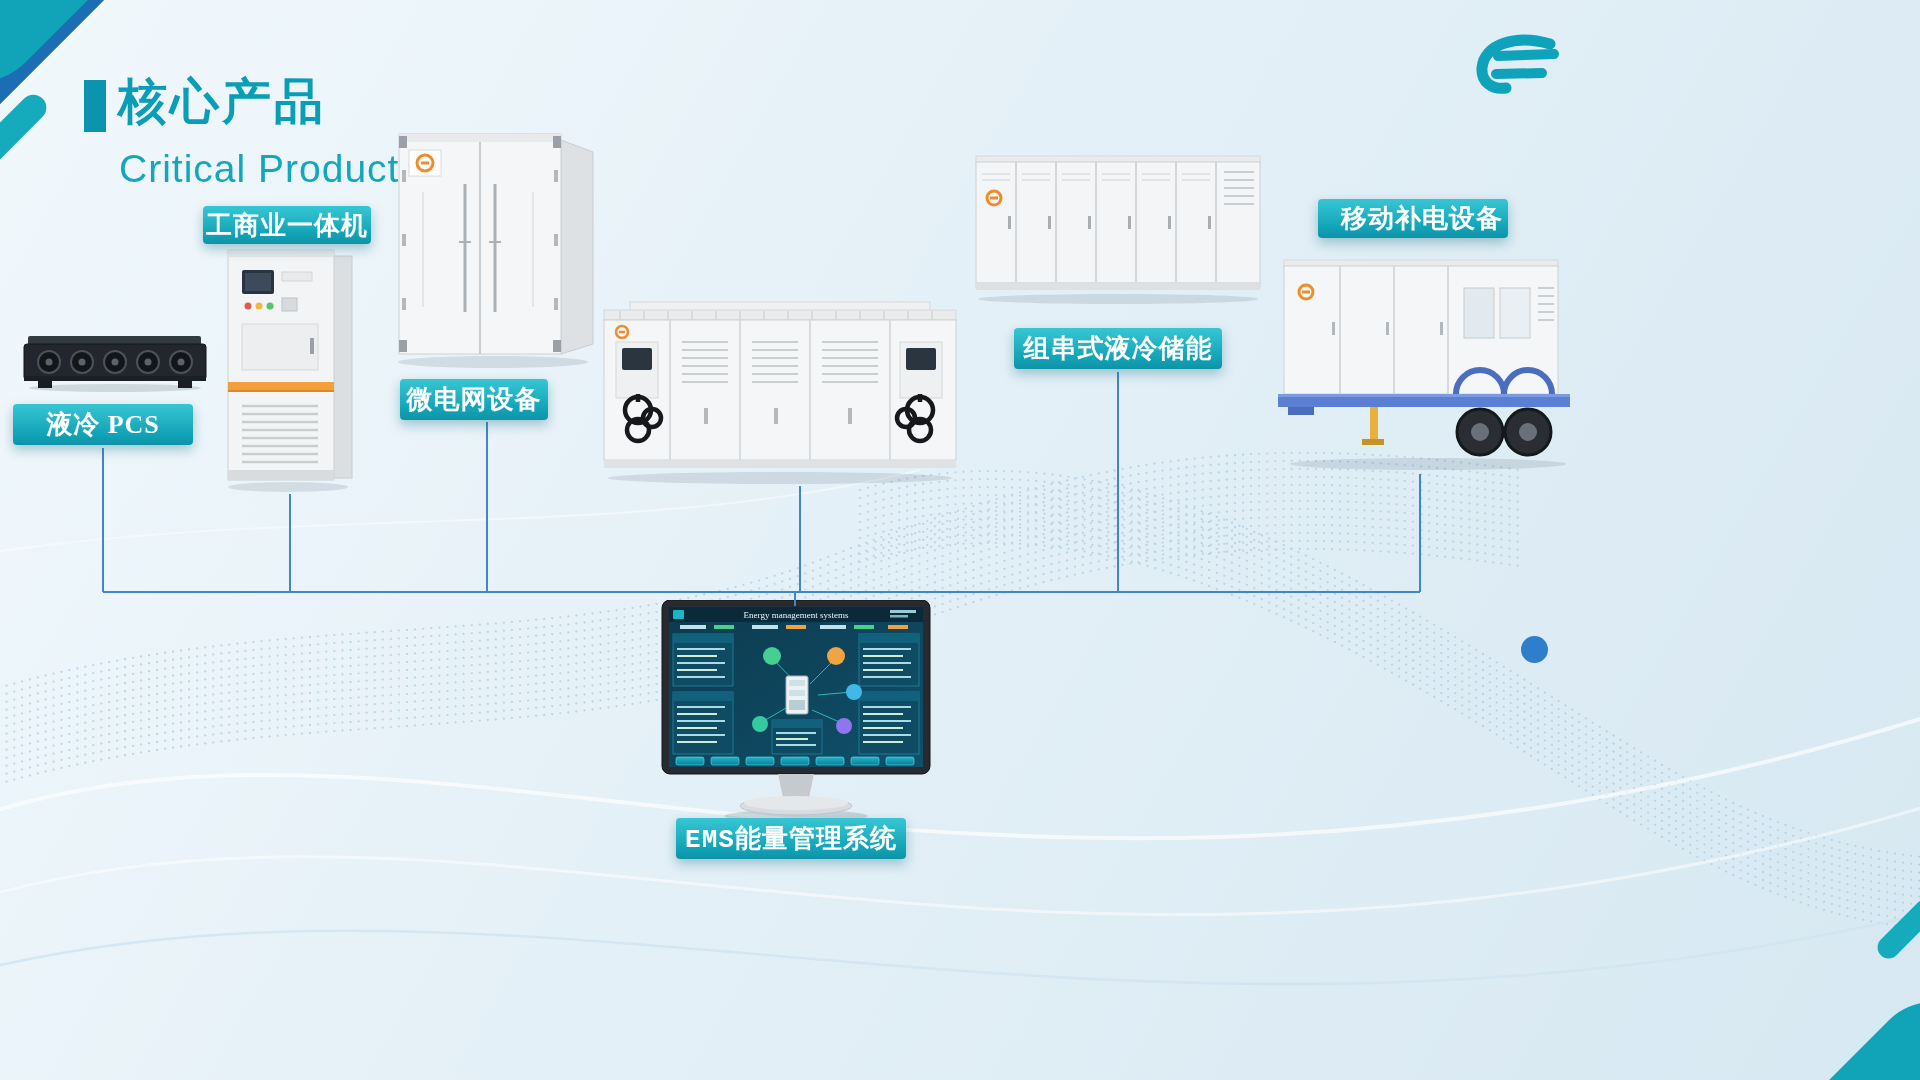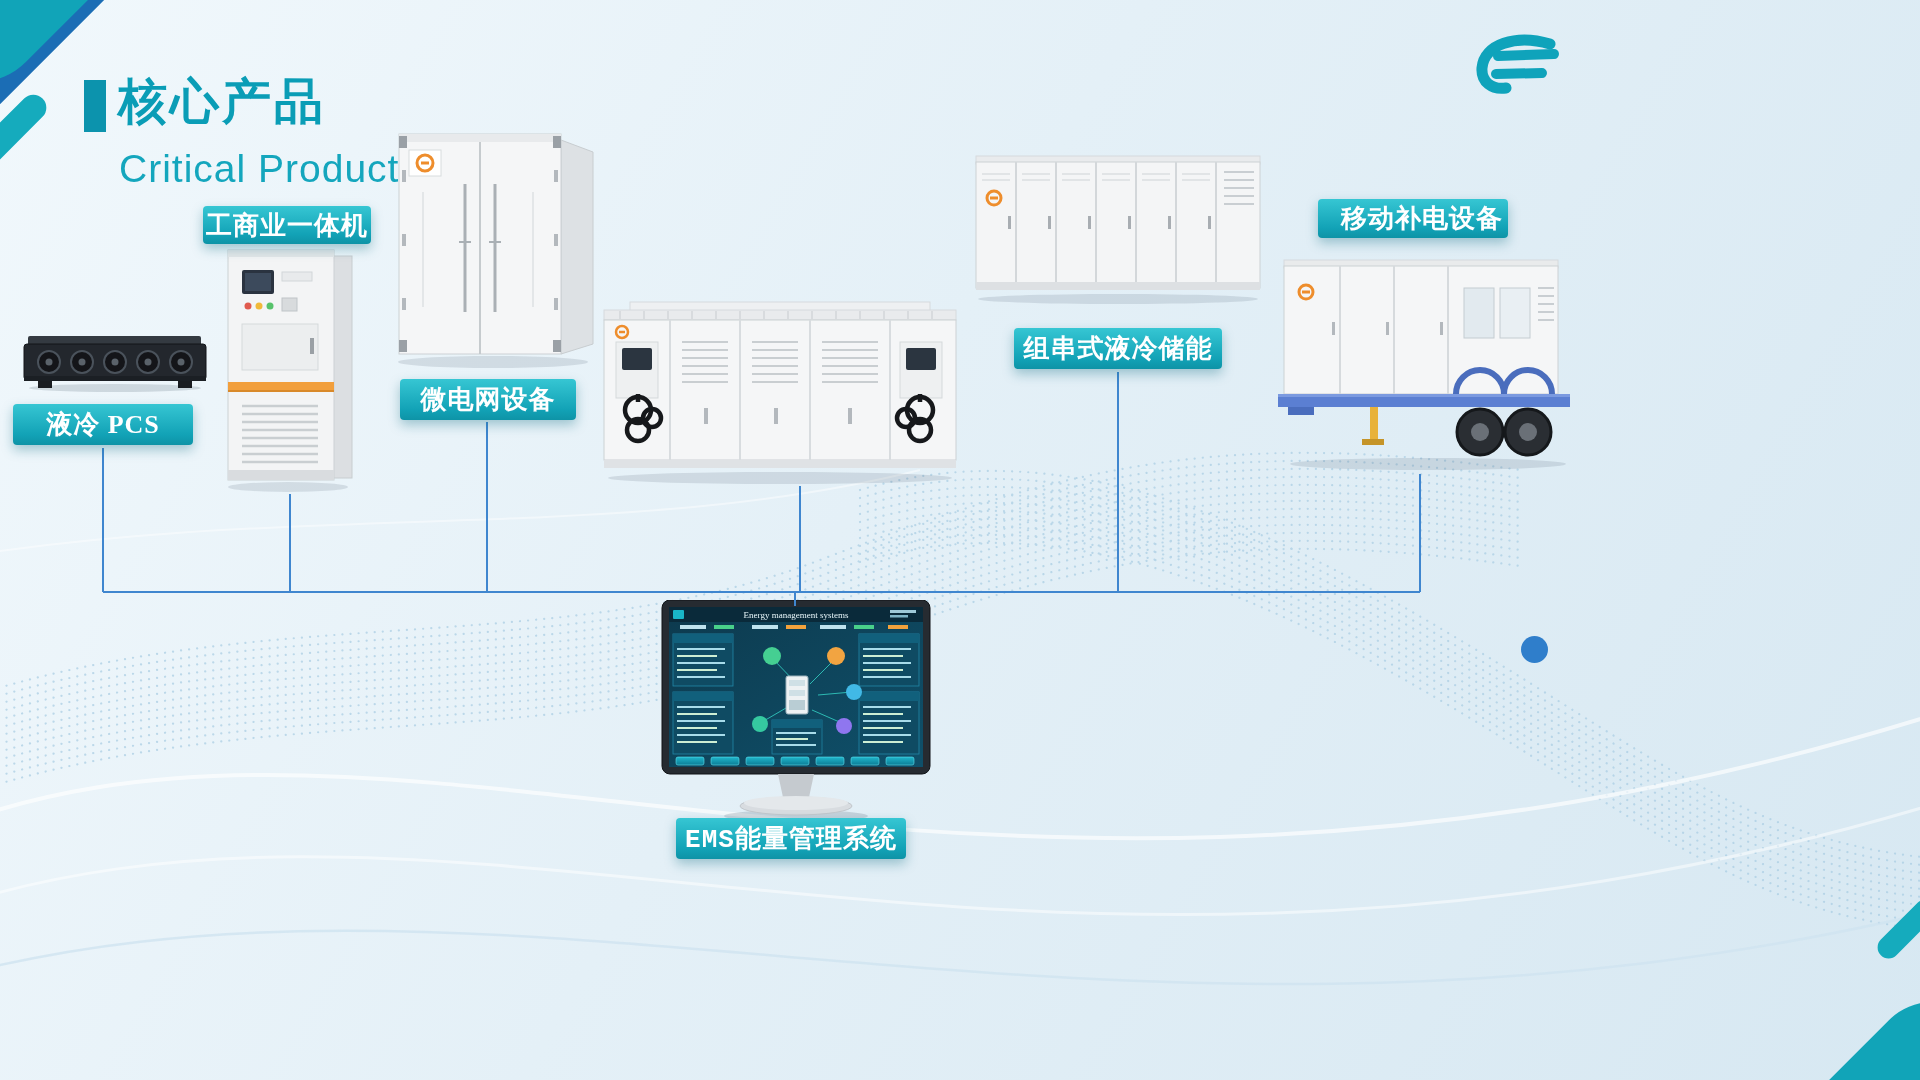--- a/index.html
+++ b/index.html
@@ -445,18 +445,18 @@
     <ellipse cx="136" cy="206" rx="56" ry="9" fill="#d8dce0" stroke="#c2c7cc"></ellipse>
     <ellipse cx="136" cy="203" rx="52" ry="7" fill="#e4e8eb"></ellipse>
   </svg>
 
   <svg class="lines-svg" viewBox="0 0 1920 1080">
     <path d="M103,448 V592 M290,494 V592 M487,422 V592 M800,486 V592 M1118,372 V592 M1420,474 V592 M103,592 H1420 M795,592 V606" stroke="#3f86cf" stroke-width="2" fill="none"></path>
   </svg>
 
   <div class="pill" style="left:203px;top:206px;width:168px;height:38px;">工商业一体机</div>
   <div class="pill" style="left:13px;top:404px;width:180px;height:41px;">液冷  PCS</div>
-  <div class="pill" style="left:400px;top:379px;width:176px;height:41px;font-family:Liberation Mono, monospace;">微电网设备</div>
+  <div class="pill" style="left:400px;top:379px;width:148px;height:41px;font-family:Liberation Mono, monospace;">微电网设备</div>
   <div class="pill" style="left:1014px;top:328px;width:208px;height:41px;">组串式液冷储能</div>
   <div class="pill" style="left:1318px;top:199px;width:172px;height:39px;padding-left:18px;">移动补电设备</div>
   <div class="pill" style="left:676px;top:818px;width:230px;height:41px;font-family:Liberation Mono, monospace;">EMS能量管理系统</div>
 
 </div>
 
 </body></html>

